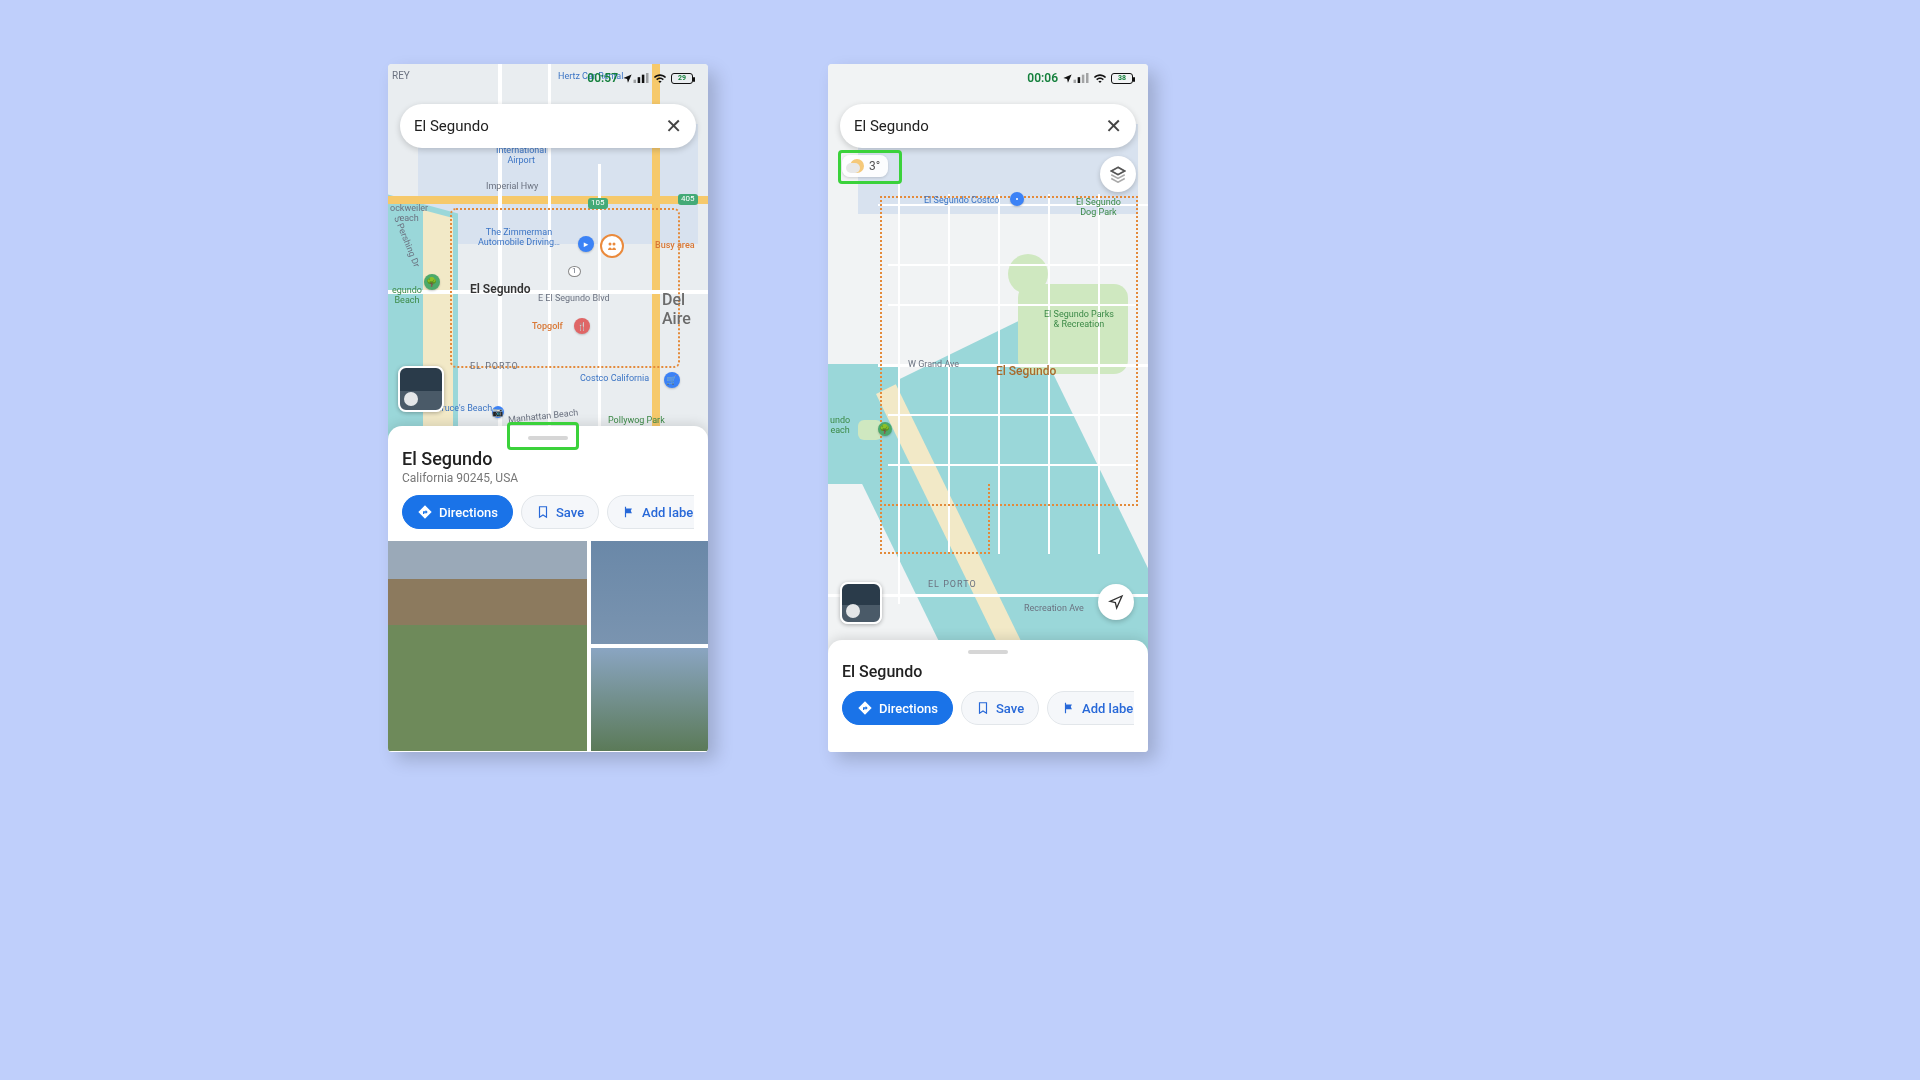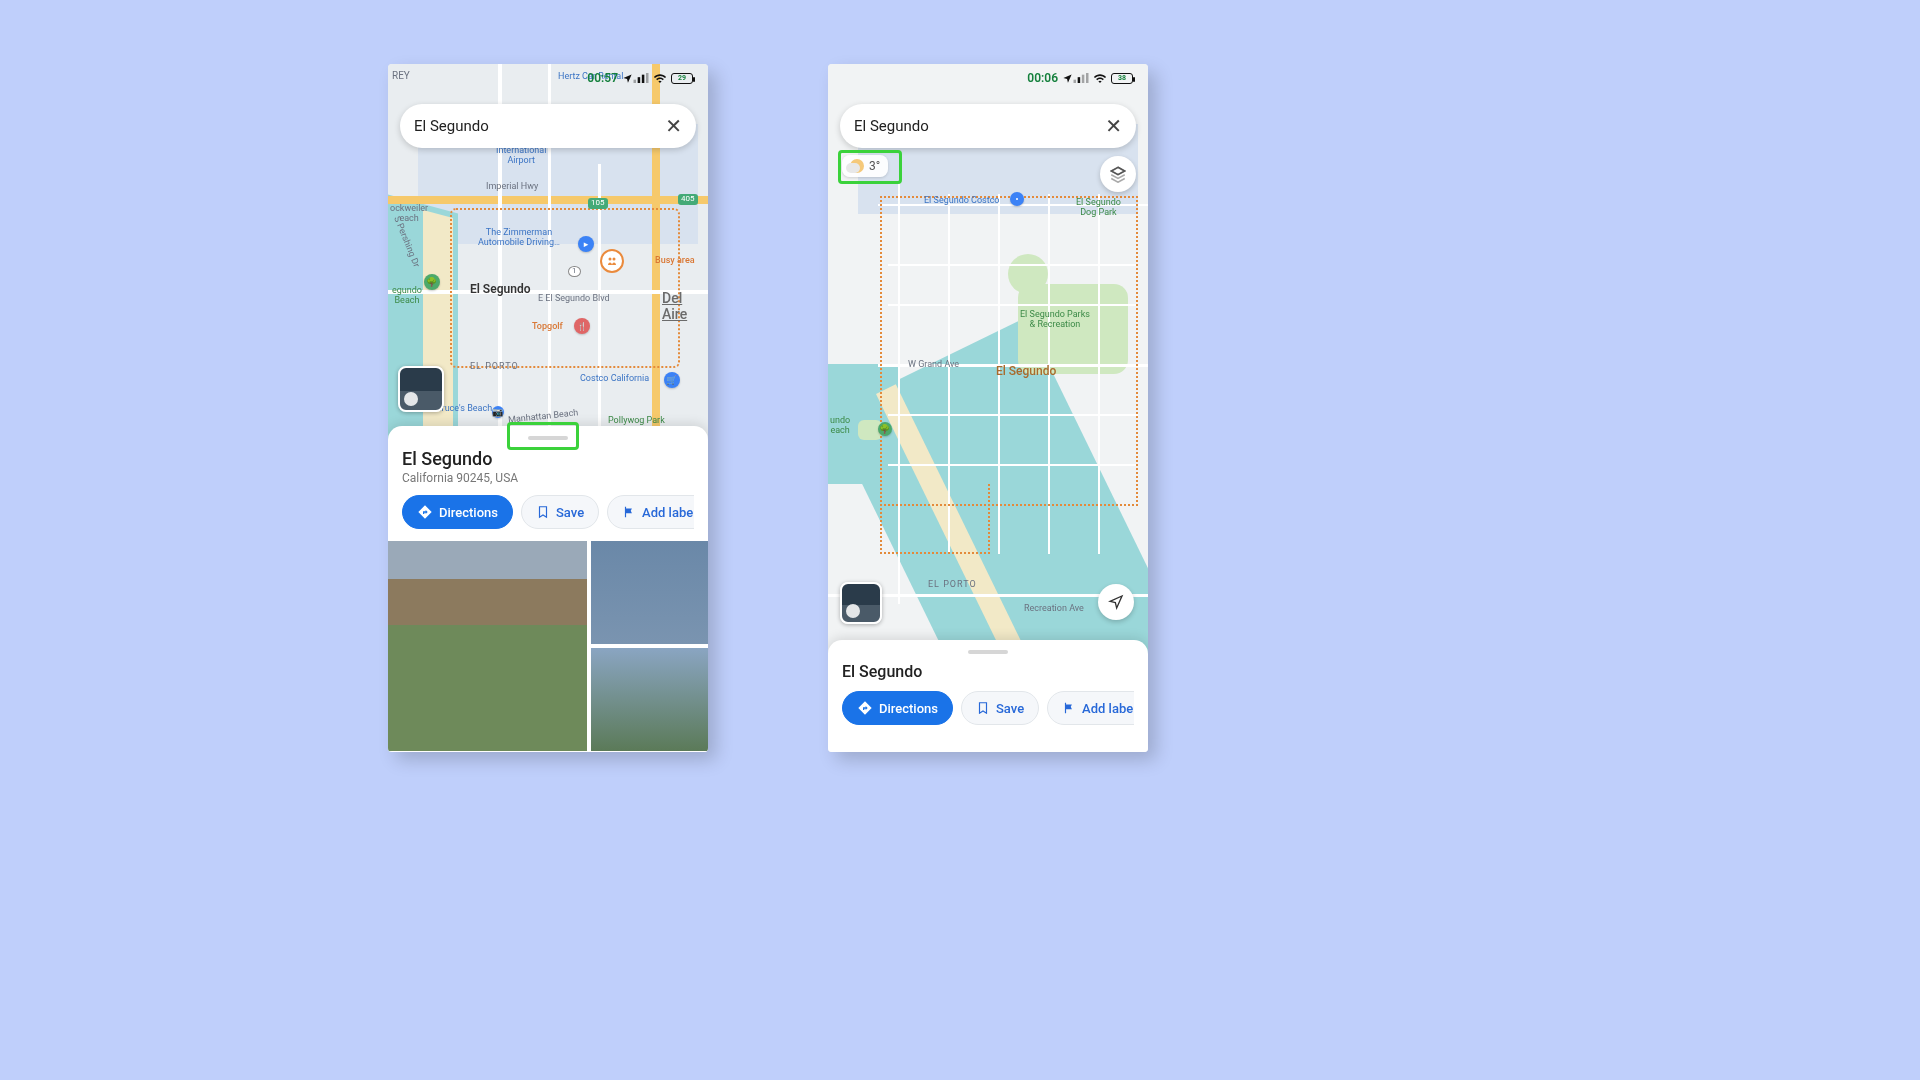--- a/index.html
+++ b/index.html
@@ -157,42 +157,42 @@
     <span class="poi-label poi-blue" style="left:170px; top:8px;">Hertz Car Rental</span>
     <span class="poi-label poi-blue" style="left:108px; top:82px; white-space:pre; text-align:center;">International
 Airport</span>
     <span class="poi-label" style="left:98px; top:118px;">Imperial Hwy</span>
     <span class="poi-label" style="left:8px; top:148px; transform:rotate(68deg); transform-origin:left;">S Pershing Dr</span>
     <span class="poi-label poi-blue" style="left:90px; top:164px; white-space:pre;">The Zimmerman
 Automobile Driving…</span>
     <span class="poi-label" style="left:2px; top:140px; white-space:pre;">ockweiler
 each</span>
 
-    <div class="busy" style="left:212px; top:185px;gap:31px;">
+    <div class="busy" style="left:212px; top:170px;gap:31px;">
       <div class="c">
           <svg width="12" height="12" viewBox="0 0 24 24" fill="#ea8a3c">
             <circle cx="8" cy="8" r="3"></circle>
             <circle cx="16" cy="8" r="3"></circle>
             <path d="M4 20c0-3 2-5 4-5s4 2 4 5M12 20c0-3 2-5 4-5s4 2 4 5"></path>
           </svg>
         </div>
       <span class="poi-label poi-orange" style="position:static;">Busy area</span>
     </div>
     <div class="poi-pin pin-blue" style="left:190px; top:172px;">▸</div>
 
     <span class="poi-label" style="left:200px;top:134px;font-size:8px;background:#4a7;color:#fff;padding:1px 3px;border-radius:3px;">105</span>
     <span class="poi-label" style="left:290px;top:130px;font-size:8px;background:#4a7;color:#fff;padding:1px 3px;border-radius:3px;">405</span>
     <span class="poi-label" style="left:180px;top:202px;font-size:8px;background:#fff;border:1px solid #888;padding:0 3px;border-radius:50%;">1</span>
 
     <span class="city-label" style="left:82px; top:218px; font-weight:600; color:#333;">El Segundo</span>
     <span class="poi-label poi-green" style="left:4px; top:222px; white-space:pre;">egundo
 Beach</span>
     <div class="poi-pin pin-green" style="left:36px; top:210px;">🌳</div>
     <span class="poi-label" style="left:150px; top:230px;">E El Segundo Blvd</span>
-    <span class="city-label" style="left:274px; top:226px; font-size:14px;text-decoration:underline;">Del Aire</span>
+    <span class="city-label" style="left:274px; top:226px; font-size:16px;">Del Aire</span>
 
     <div class="poi-pin pin-red" style="left:186px; top:254px;">🍴</div>
     <span class="poi-label poi-orange" style="left:144px; top:258px;">Topgolf</span>
 
     <span class="poi-label" style="left:82px; top:298px; letter-spacing:1px; font-size:9px;">EL PORTO</span>
     <div class="poi-pin pin-blue" style="left:276px; top:308px;">🛒</div>
     <span class="poi-label poi-blue" style="left:192px; top:310px;">Costco California</span>
     <div class="poi-pin pin-blue" style="left:104px; top:342px; width:12px;height:12px;">📷</div>
     <span class="poi-label poi-blue" style="left:48px; top:340px;">Bruce's Beach</span>
     <span class="poi-label" style="left:120px; top:348px;transform:rotate(-6deg);">Manhattan Beach</span>
@@ -294,21 +294,21 @@
     <div class="rd" style="left:60px;top:240px;right:10px;height:2px;"></div>
     <div class="rd" style="left:60px;top:350px;right:10px;height:2px;"></div>
     <div class="rd" style="left:60px;top:400px;right:10px;height:2px;"></div>
     <div class="boundary" style="left:52px; top:132px; width:258px; height:310px;"></div>
     <div class="boundary" style="left:52px; top:420px; width:110px; height:70px; border-top:none;"></div>
 
     <div class="poi-pin pin-blue" style="left:182px; top:128px; width:14px; height:14px;">•</div>
     <span class="poi-label poi-blue" style="left:96px; top:132px;">El Segundo Costco</span>
     <span class="poi-label poi-green" style="left:248px; top:134px; white-space:pre; text-align:center;">El Segundo
 Dog Park</span>
-    <span class="poi-label poi-green" style="left:192px; top:246px; white-space:pre; text-align:center;">El Segundo Parks
+    <span class="poi-label poi-green" style="left:216px; top:246px; white-space:pre; text-align:center;">El Segundo Parks
 &amp; Recreation</span>
     <span class="poi-label" style="left:80px; top:296px;">W Grand Ave</span>
     <span class="city-label city-bold" style="left:168px; top:300px;">El Segundo</span>
     <span class="poi-label poi-green" style="left:2px; top:352px; white-space:pre;">undo
 each</span>
     <div class="poi-pin pin-green" style="left:50px; top:358px; width:14px;height:14px;">🌳</div>
     <span class="poi-label" style="left:100px; top:516px; letter-spacing:1px;">EL PORTO</span>
     <span class="poi-label" style="left:196px; top:540px;">Recreation Ave</span>
   </div>
 

